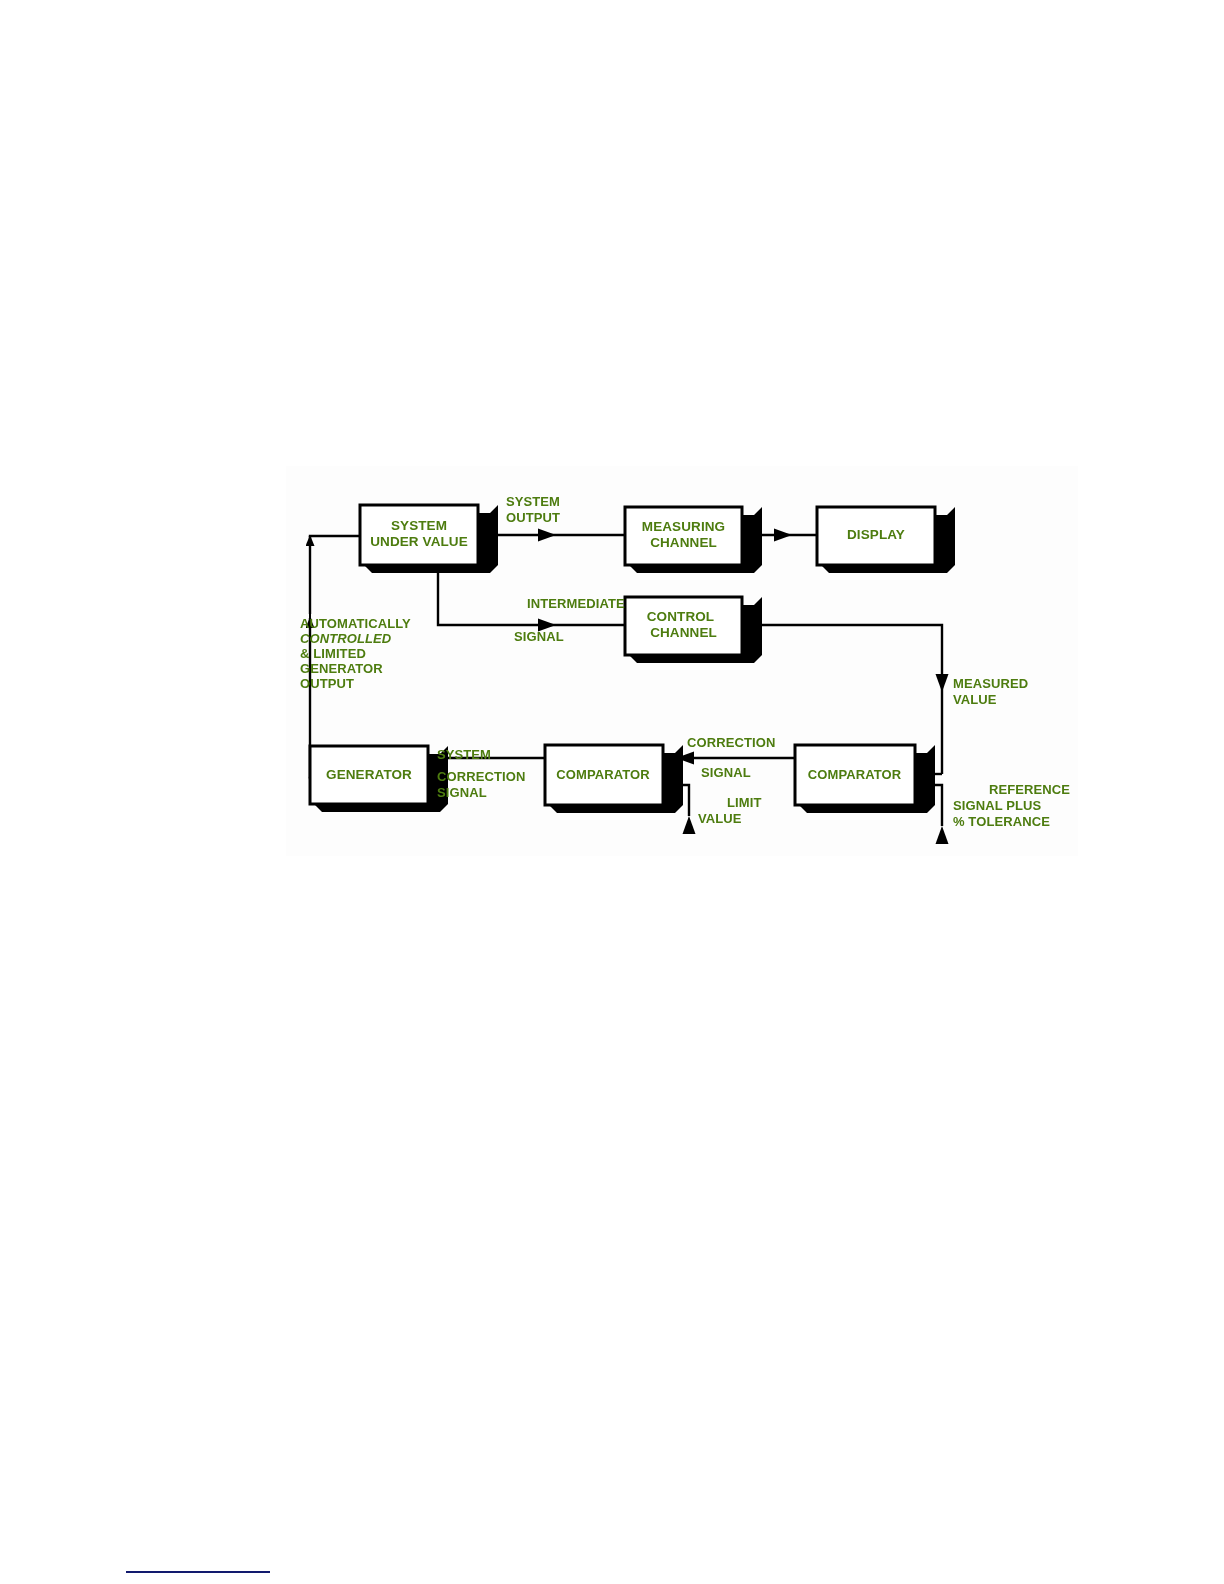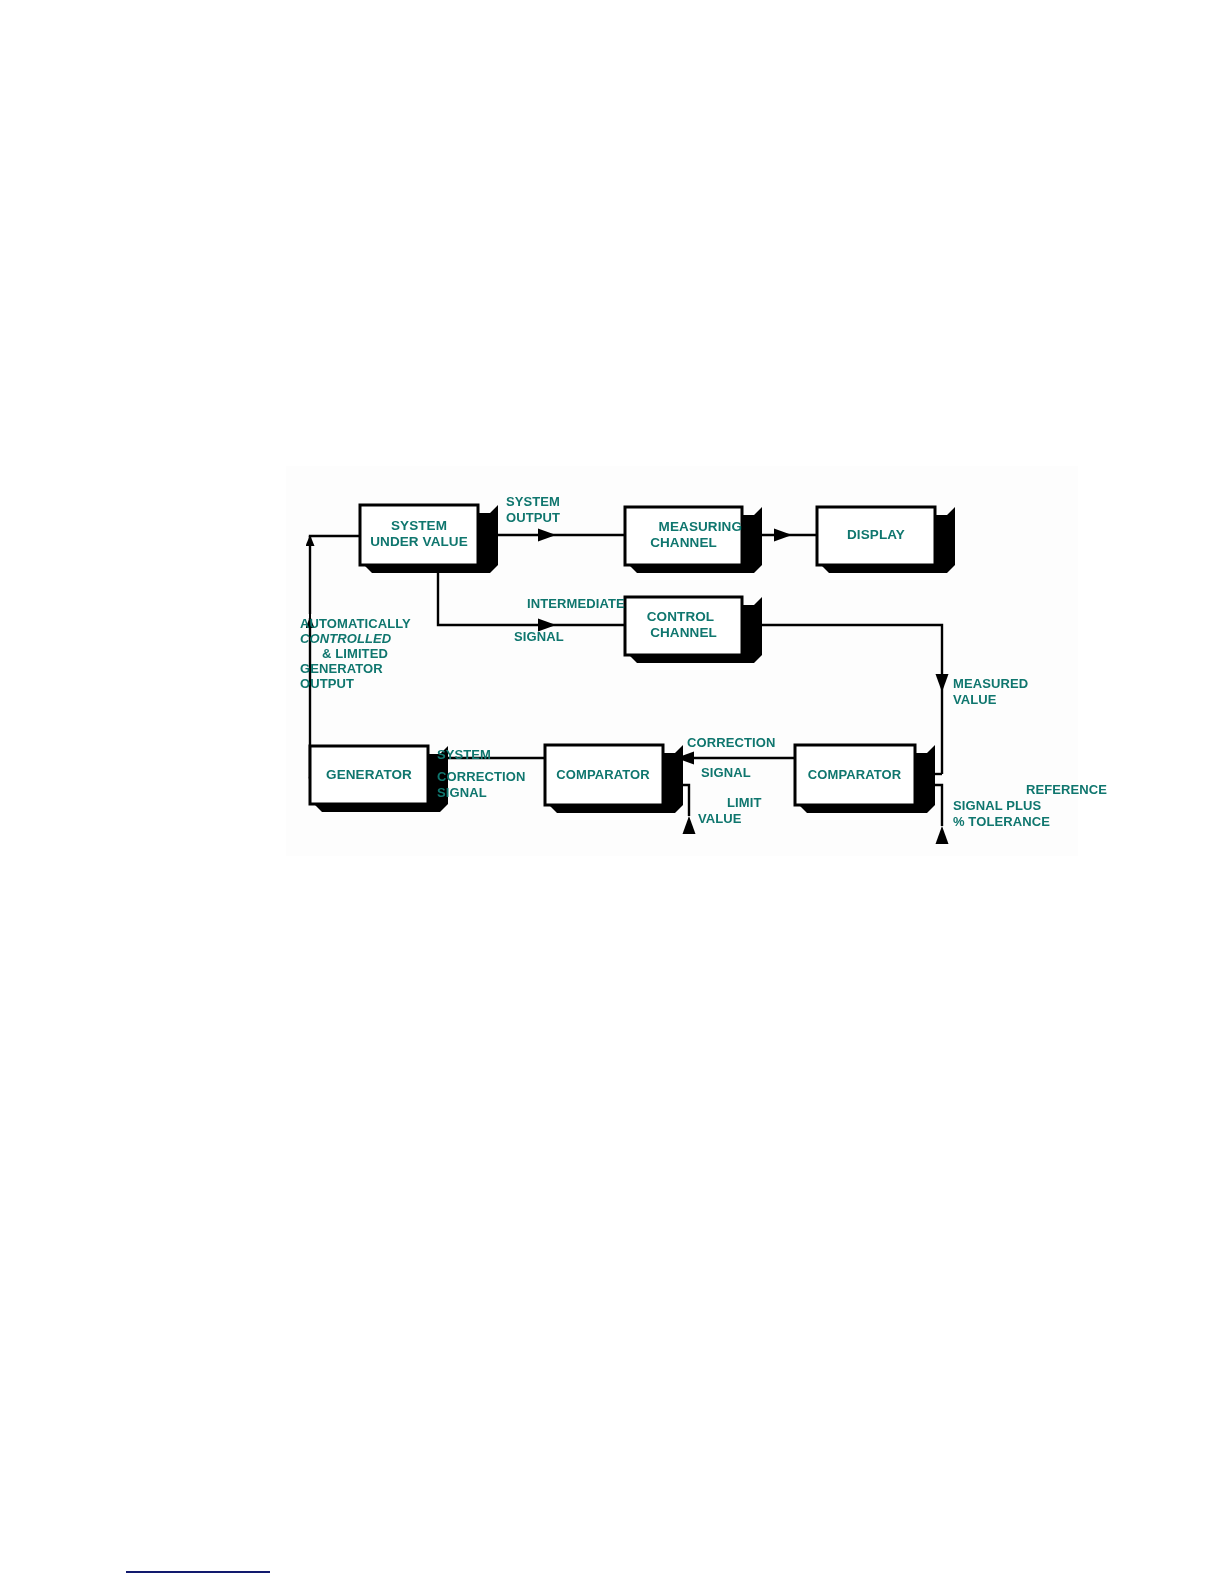--- a/index.html
+++ b/index.html
@@ -44,21 +44,21 @@
     height: 2px;
     background: #121a6e;
   }
   
   .lbl {
     position: absolute;
     font-family: "Liberation Sans", sans-serif;
     font-weight: bold;
     font-size: 13px;
     line-height: 15.5px;
-    color: #0f766e;
+    color: #4d7c0f;
     letter-spacing: 0.1px;
     white-space: pre;
   }
   .lbl.box-text {
     font-size: 13.5px;
     line-height: 16px;
     text-align: center;
   }
 </style>
 </head>
@@ -163,21 +163,21 @@
 
       <g>
         <polygon points="521,287 641,287 649,279 649,339 641,347 521,347 513,339 513,279" fill="#000"></polygon>
         <rect x="509" y="279" width="120" height="60" fill="#fff" stroke="#000" stroke-width="3"></rect>
       </g>
     </svg>
 
     <span class="lbl box-text" style="left:74px; top:52px; width:118px;">SYSTEM</span>
     <span class="lbl box-text" style="left:74px; top:68px; width:118px;">UNDER VALUE</span>
 
-    <span class="lbl box-text" style="left:339px; top:53px; width:117px;text-align:right;">MEASURING</span>
+    <span class="lbl box-text" style="left:339px; top:53px; width:117px;">MEASURING</span>
     <span class="lbl box-text" style="left:339px; top:69px; width:117px;">CHANNEL</span>
 
     <span class="lbl box-text" style="left:531px; top:61px; width:118px;">DISPLAY</span>
 
     <span class="lbl box-text" style="left:336px; top:143px; width:117px;">CONTROL</span>
     <span class="lbl box-text" style="left:339px; top:159px; width:117px;">CHANNEL</span>
 
     <span class="lbl box-text" style="left:24px; top:301px; width:118px;">GENERATOR</span>
 
     <span class="lbl box-text" style="left:257px; top:301px; width:120px; font-size:13px;">COMPARATOR</span>
@@ -185,38 +185,38 @@
     <span class="lbl box-text" style="left:508px; top:301px; width:121px; font-size:13px;">COMPARATOR</span>
 
     <span class="lbl" style="left:220px; top:28px;">SYSTEM</span>
     <span class="lbl" style="left:220px; top:44px;">OUTPUT</span>
 
     <span class="lbl" style="left:198px; top:130px;margin-left:43px;">INTERMEDIATE</span>
     <span class="lbl" style="left:228px; top:163px;">SIGNAL</span>
 
     <span class="lbl" style="left:14px; top:150px;">AUTOMATICALLY</span>
     <span class="lbl" style="left:14px; top:165px;font-style:italic;">CONTROLLED</span>
-    <span class="lbl" style="left:14px; top:180px;margin-left:22px;">&amp; LIMITED</span>
+    <span class="lbl" style="left:14px; top:180px;">&amp; LIMITED</span>
     <span class="lbl" style="left:14px; top:195px;">GENERATOR</span>
     <span class="lbl" style="left:14px; top:210px;">OUTPUT</span>
 
     <span class="lbl" style="left:667px; top:210px;">MEASURED</span>
     <span class="lbl" style="left:667px; top:226px;">VALUE</span>
 
     <span class="lbl" style="left:401px; top:269px;">CORRECTION</span>
     <span class="lbl" style="left:415px; top:299px;">SIGNAL</span>
 
     <span class="lbl" style="left:151px; top:281px;">SYSTEM</span>
     <span class="lbl" style="left:151px; top:303px;">CORRECTION</span>
     <span class="lbl" style="left:151px; top:319px;">SIGNAL</span>
 
     <span class="lbl" style="left:412px; top:329px;margin-left:29px;">LIMIT</span>
     <span class="lbl" style="left:412px; top:345px;">VALUE</span>
 
-    <span class="lbl" style="left:704px; top:316px;padding-left:36px;">REFERENCE</span>
+    <span class="lbl" style="left:667px; top:316px;padding-left:36px;">REFERENCE</span>
     <span class="lbl" style="left:667px; top:332px;">SIGNAL PLUS</span>
     <span class="lbl" style="left:667px; top:348px;">% TOLERANCE</span>
 
   </div>
 
   <div class="footer-rule"></div>
 
 </div>
 
 </body></html>

